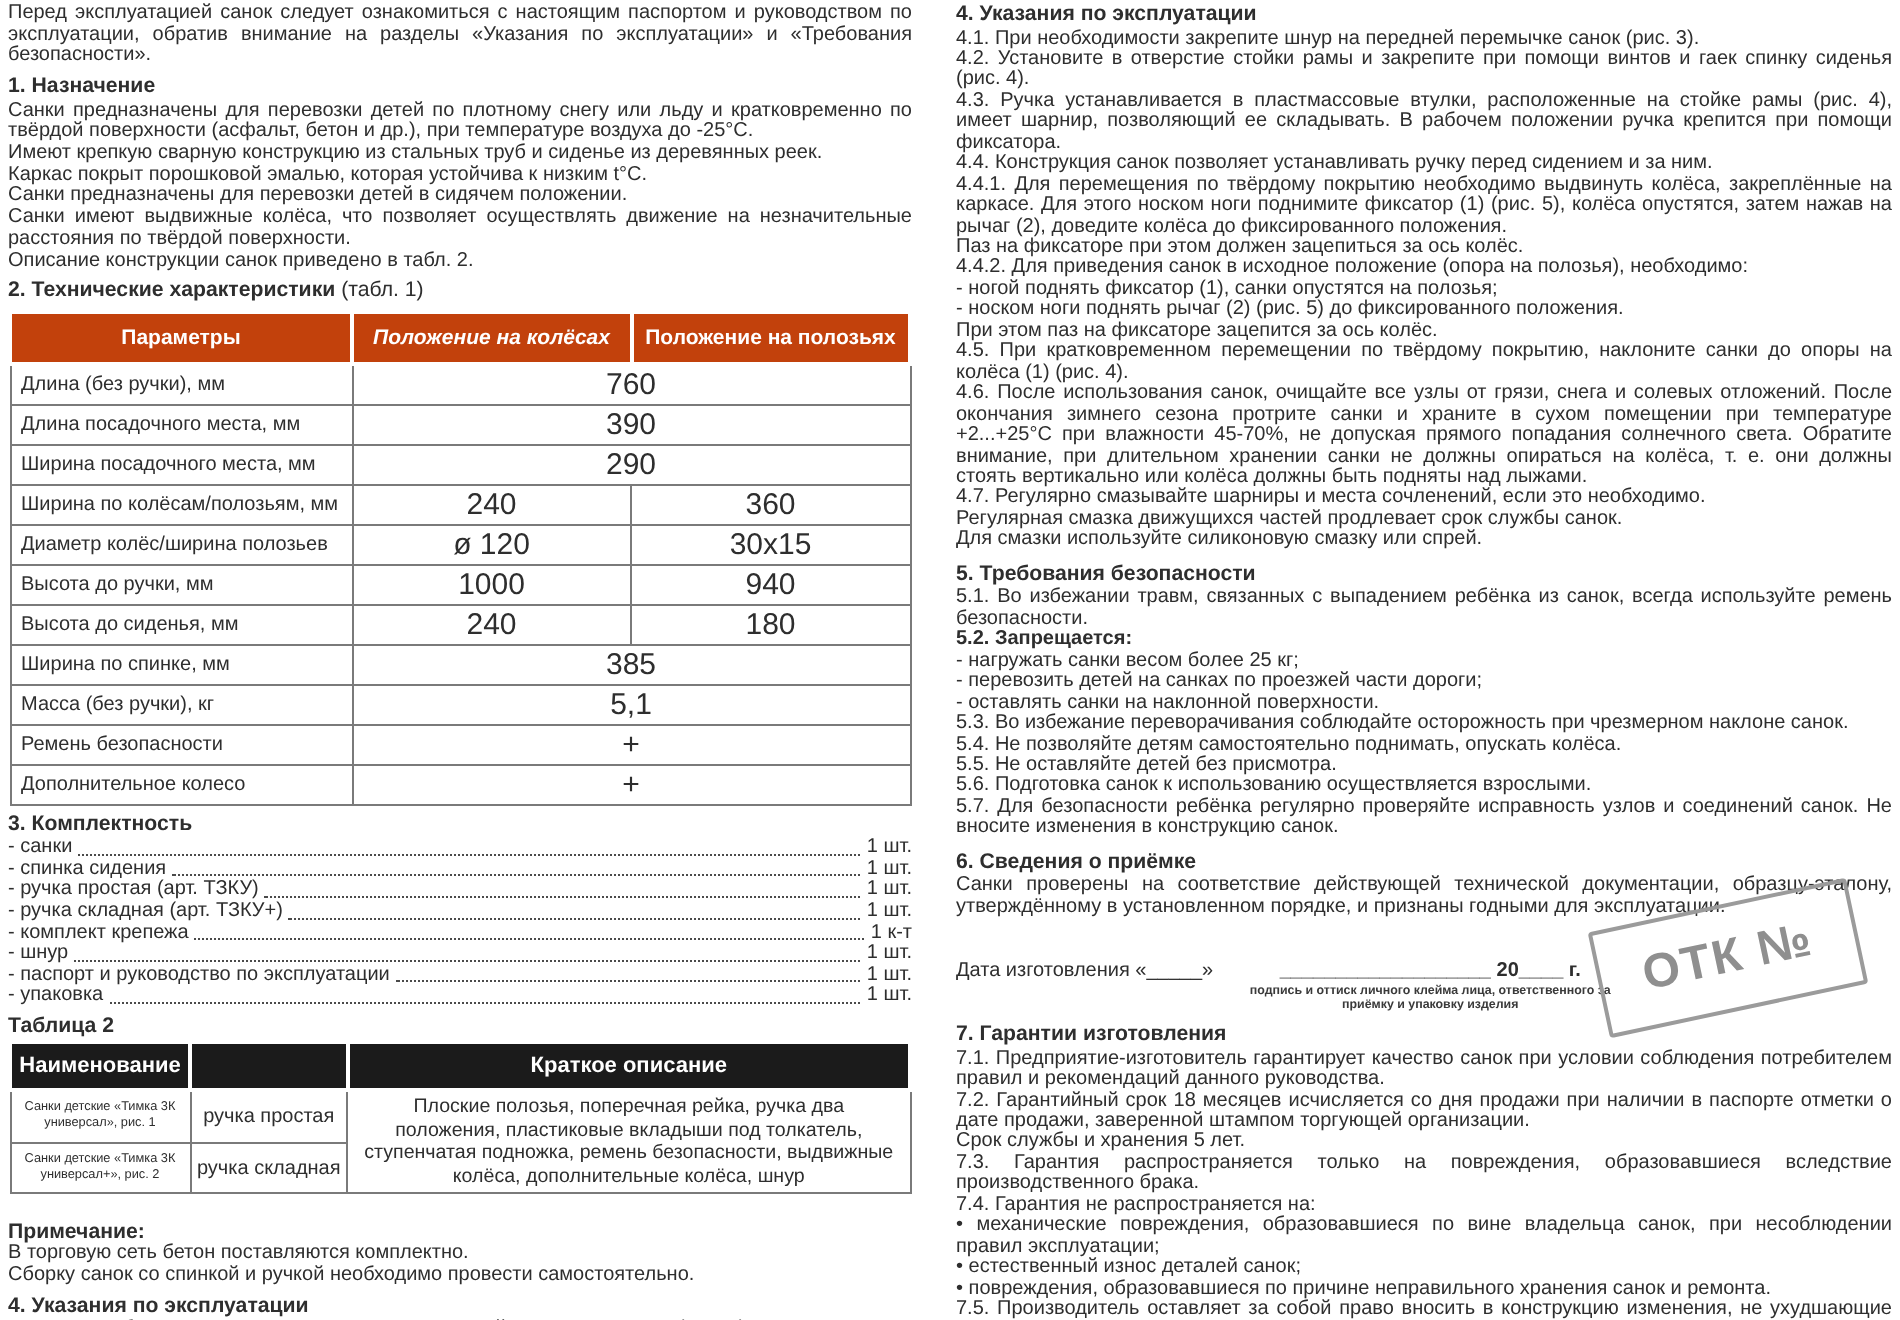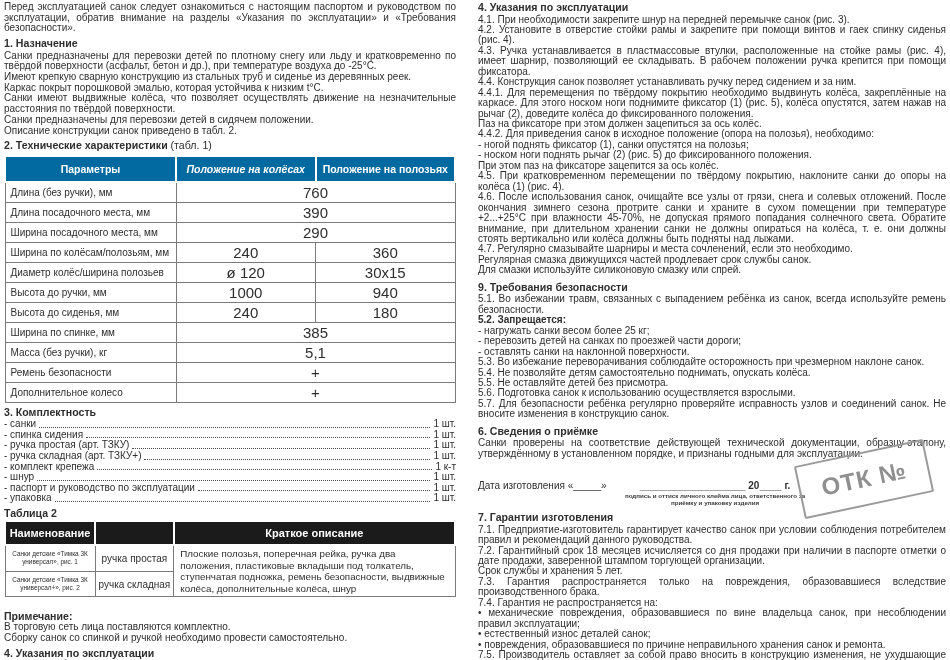--- a/index.html
+++ b/index.html
@@ -12,38 +12,38 @@
   .col-right{left:478px; width:468px;}
   p{margin:0; text-align:justify; font-size:10px; line-height:10.7px;}
   .col-right p{line-height:10.45px;}
   .sec-title{font-size:10.6px; font-weight:700; margin:4px 0 1px; line-height:11.5px;}
   .col-right .sec-title{margin-top:6px;}
   .title-suffix{font-weight:400;}
   .bold{font-weight:700;}
   
   table{border-collapse:collapse; width:100%;}
   .t1{margin:3px 0 4px; border:1px solid #6e6e6e;}
-  .t1 th{background:#0369a1; color:#fff; font-size:10.5px; font-weight:700; padding:6px 2px; border:2px solid #fff;}
+  .t1 th{background:#c2410c; color:#fff; font-size:10.5px; font-weight:700; padding:6px 2px; border:2px solid #fff;}
   .t1 td{border:1px solid #7a7a7a;}
   .t1 .lbl{font-size:10px; padding:4px 5px; text-align:left;margin-left:11px;}
   .t1 .val{font-size:15px; line-height:15px; text-align:center; padding:1px 2px;}
   .t1 .c1{width:38%;} .t1 .c2{width:31%;font-style:italic;} .t1 .c3{width:31%;}
   
   .kit-row{display:flex; align-items:flex-end; font-size:10px; line-height:10.6px;}
   .kit-name{white-space:nowrap;}
   .kit-leader{flex:1; border-bottom:1.5px dotted #4a4a4a; margin:0 3px 2px 3px;}
   .kit-qty{white-space:nowrap;}
   
   .t2-caption{font-size:10.6px; font-weight:700; margin:3px 0 1px;}
   .t2{border:1px solid #6e6e6e;}
   .t2 th{background:#1b1b1b; color:#fff; font-size:11px; font-weight:700; padding:5px 2px; border:2px solid #fff;}
   .t2 td{border:1px solid #7a7a7a; vertical-align:middle;}
   .t2 .tiny{font-size:6.4px; line-height:8px; text-align:center; padding:3px 2px; width:20%;}
   .t2 .handle{font-size:10px; text-align:center; padding:3px 2px; width:17.5%;}
-  .t2 .desc{font-size:9.8px; line-height:11.6px; text-align:left; padding:2px 6px; vertical-align:middle;}
+  .t2 .desc{font-size:9.8px; line-height:11.6px; text-align:center; padding:2px 6px; vertical-align:middle;}
   .note-title{font-size:10.6px; font-weight:700; margin-top:13px;}
   
   .date-row{display:flex; margin-top:21px; font-size:10px; align-items:flex-start;}
   .sig{margin-left:6px; text-align:center;font-weight:bold;}
   .sig-line{display:block; font-size:10px; white-space:nowrap;}
   .sig-caption{display:block; font-size:6.2px; line-height:7px; color:#3a3a3a; width:205px; margin:1px auto 0;}
   
   .stamp{
     position:absolute; left:798px; top:452px; width:128px; height:50px;
     border:2.5px solid #9b9b9b; border-radius:2px; transform:rotate(-12deg);
@@ -56,22 +56,22 @@
 
 <div class="page">
 
   <div class="col col-left">
     <p>Перед эксплуатацией санок следует ознакомиться с настоящим паспортом и руководством по эксплуатации, обратив внимание на разделы «Указания по эксплуатации» и «Требования безопасности».</p>
 
     <div class="sec-title">1. Назначение</div>
     <p>Санки предназначены для перевозки детей по плотному снегу или льду и кратковременно по твёрдой поверхности (асфальт, бетон и др.), при температуре воздуха до -25°С.</p>
     <p>Имеют крепкую сварную конструкцию из стальных труб и сиденье из деревянных реек.</p>
     <p>Каркас покрыт порошковой эмалью, которая устойчива к низким t°С.</p>
+    <p>Санки предназначены для перевозки детей в сидячем положении.</p>
     <p>Санки имеют выдвижные колёса, что позволяет осуществлять движение на незначительные расстояния по твёрдой поверхности.</p>
-    <p>Санки предназначены для перевозки детей в сидячем положении.</p>
     <p>Описание конструкции санок приведено в табл. 2.</p>
 
     <div class="sec-title"><span>2. Технические характеристики</span><span class="title-suffix"> (табл. 1)</span></div>
 
     <table class="t1">
       <thead>
         <tr>
           <th class="c1">Параметры</th>
           <th class="c2">Положение на колёсах</th>
           <th class="c3">Положение на полозьях</th>
@@ -187,21 +187,21 @@
           <td class="desc" rowspan="2">Плоские полозья, поперечная рейка, ручка два положения, пластиковые вкладыши под толкатель, ступенчатая подножка, ремень безопасности, выдвижные колёса, дополнительные колёса, шнур</td>
         </tr>
         <tr>
           <td class="tiny">Санки детские «Тимка 3К универсал+», рис. 2</td>
           <td class="handle">ручка складная</td>
         </tr>
       </tbody>
     </table>
 
     <div class="note-title">Примечание:</div>
-    <p>В торговую сеть лица поставляются комплектно.</p>
+    <p>В торговую сеть бетон поставляются комплектно.</p>
     <p>Сборку санок со спинкой и ручкой необходимо провести самостоятельно.</p>
 
     <div class="sec-title">4. Указания по эксплуатации</div>
     <p>4.1. При необходимости закрепите шнур на передней перемычке санок (рис. 3).</p>
 
   </div>
 
   <div class="col col-right">
     <div class="sec-title" style="margin-top:0">4. Указания по эксплуатации</div>
     <p>4.1. При необходимости закрепите шнур на передней перемычке санок (рис. 3).</p>
@@ -213,21 +213,21 @@
     <p>4.4.2. Для приведения санок в исходное положение (опора на полозья), необходимо:</p>
     <p>- ногой поднять фиксатор (1), санки опустятся на полозья;</p>
     <p>- носком ноги поднять рычаг (2) (рис. 5) до фиксированного положения.</p>
     <p>При этом паз на фиксаторе зацепится за ось колёс.</p>
     <p>4.5. При кратковременном перемещении по твёрдому покрытию, наклоните санки до опоры на колёса (1) (рис. 4).</p>
     <p>4.6. После использования санок, очищайте все узлы от грязи, снега и солевых отложений. После окончания зимнего сезона протрите санки и храните в сухом помещении при температуре +2...+25°С при влажности 45-70%, не допуская прямого попадания солнечного света. Обратите внимание, при длительном хранении санки не должны опираться на колёса, т. е. они должны стоять вертикально или колёса должны быть подняты над лыжами.</p>
     <p>4.7. Регулярно смазывайте шарниры и места сочленений, если это необходимо.</p>
     <p>Регулярная смазка движущихся частей продлевает срок службы санок.</p>
     <p>Для смазки используйте силиконовую смазку или спрей.</p>
 
-    <div class="sec-title">9. Требования безопасности</div>
+    <div class="sec-title">5. Требования безопасности</div>
     <p>5.1. Во избежании травм, связанных с выпадением ребёнка из санок, всегда используйте ремень безопасности.</p>
     <p class="bold">5.2. Запрещается:</p>
     <p>- нагружать санки весом более 25 кг;</p>
     <p>- перевозить детей на санках по проезжей части дороги;</p>
     <p>- оставлять санки на наклонной поверхности.</p>
     <p>5.3. Во избежание переворачивания соблюдайте осторожность при чрезмерном наклоне санок.</p>
     <p>5.4. Не позволяйте детям самостоятельно поднимать, опускать колёса.</p>
     <p>5.5. Не оставляйте детей без присмотра.</p>
     <p>5.6. Подготовка санок к использованию осуществляется взрослыми.</p>
     <p>5.7. Для безопасности ребёнка регулярно проверяйте исправность узлов и соединений санок. Не вносите изменения в конструкцию санок.</p>

